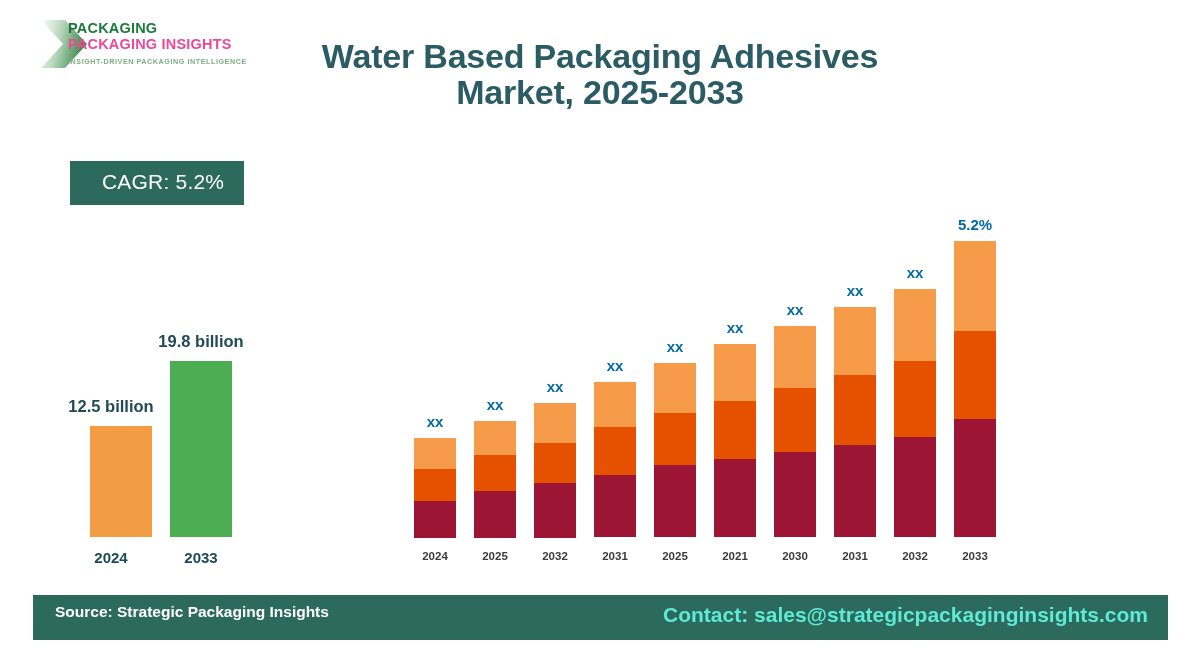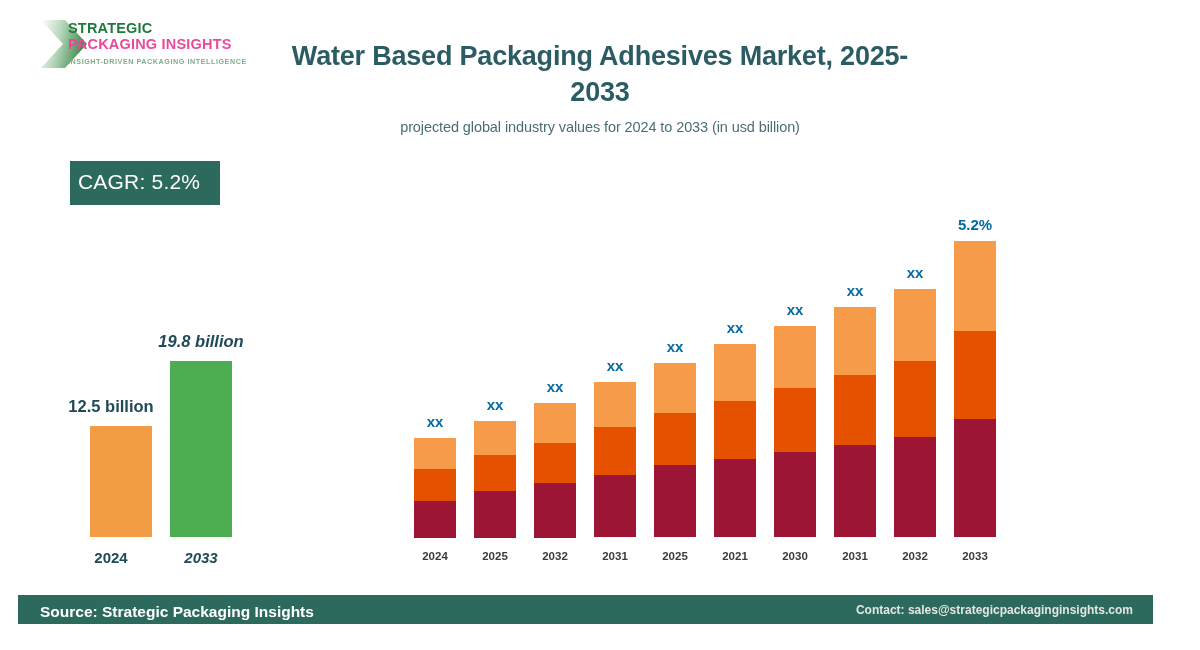--- a/index.html
+++ b/index.html
@@ -55,39 +55,39 @@
 
   
   #title-block {
     position: absolute;
     left: 265px;
     top: 38px;
     width: 670px;
     text-align: center;
   }
   #chart-title {
-    font-size: 27px;
+    font-size: 34px;
     font-weight: bold;
     color: #2b5c63;
     line-height: 36px;
     letter-spacing: -0.2px;
   }
   #chart-subtitle {
     margin-top: 9px;
     font-size: 14.5px;
     color: #4b6e74;
     letter-spacing: -0.1px;
   }
 
   
   #cagr-badge {
     position: absolute;
     left: 70px;
     top: 161px;
-    padding: 9px 20px 11px 8px;
+    padding: 9px 20px 11px 32px;
     background: #2b6a5c;
     color: #ffffff;
     font-size: 21px;
     font-weight: normal;
     letter-spacing: 0.2px;
   }
 
   
   #left-chart {
     position: absolute;
@@ -167,80 +167,79 @@
     width: 90px;
     text-align: center;
     font-size: 11.5px;
     font-weight: bold;
     color: #3c3c3c;
   }
 
   
   #footer-bar {
     position: absolute;
-    left: 18px;
+    left: 33px;
     top: 595px;
     width: 1135px;
-    height: 29px;
+    height: 45px;
     background: #2b6a5c;
   }
   #footer-source {
     position: absolute;
     left: 22px;
     top: 8px;
     font-size: 15.5px;
     font-weight: bold;
     color: #ffffff;
   }
   #footer-contact {
     position: absolute;
     right: 20px;
     top: 8px;
-    font-size: 12px;
-    font-weight: bold;
-    color: #e5e5e5;
+    font-size: 21px;
+    font-weight: bold;
+    color: #5eead4;
   }
 </style>
 </head>
 <body>
 
 <div id="logo-block">
   <div id="logo-mark">
     <svg width="56" height="52" viewBox="0 0 56 52" xmlns="http://www.w3.org/2000/svg">
       <defs>
         <linearGradient id="chevGrad" x1="0" y1="0" x2="1" y2="0.25">
           <stop offset="0%" stop-color="#ffffff"></stop>
           <stop offset="45%" stop-color="#b9d8bd"></stop>
           <stop offset="100%" stop-color="#3d8a4b"></stop>
         </linearGradient>
       </defs>
       <path d="M6 2 L30 2 L52 26 L30 50 L6 50 L28 26 Z" fill="url(#chevGrad)"></path>
     </svg>
   </div>
   <div id="logo-text-group">
-    <div class="logo-line" style="color: rgb(30, 122, 60);">STRATEGIC</div>
+    <div class="logo-line" style="color: rgb(30, 122, 60);">PACKAGING</div>
     <div class="logo-line" style="color: #ec4899;">PACKAGING INSIGHTS</div>
     <div id="logo-tagline">INSIGHT-DRIVEN PACKAGING INTELLIGENCE</div>
   </div>
 </div>
 
 <div id="title-block">
   <div id="chart-title" style="color: rgb(43, 92, 99);">Water Based Packaging Adhesives Market, 2025-2033</div>
-  <div id="chart-subtitle">projected global industry values for 2024 to 2033 (in usd billion)</div>
 </div>
 
 <div id="cagr-badge" style="background: rgb(43, 106, 92); color: rgb(255, 255, 255);">CAGR: 5.2%</div>
 
 <div id="left-chart">
     <div class="lc-col col-0" style="height: 111px;">
       <div class="lc-bar" style="height: 111px; background: rgb(242, 156, 67);"></div>
       <div class="lc-value" style="bottom: 121px;">12.5 billion</div>
       <div class="lc-year">2024</div>
     </div>
-    <div class="lc-col col-1" style="height: 228px; font-style: italic;">
+    <div class="lc-col col-1" style="height: 228px;">
       <div class="lc-bar" style="height: 176px; background: rgb(76, 173, 81);"></div>
       <div class="lc-value" style="bottom: 186px;">19.8 billion</div>
       <div class="lc-year">2033</div>
     </div>
   </div>
 
 <div id="stacked-chart">
     <div class="sb-col" style="left: 6px; height: 100px;">
       <div class="sb-stack" style="height: 100px;">
         <div class="sb-seg" style="height: 31px; background: rgb(245, 155, 73);"></div>

